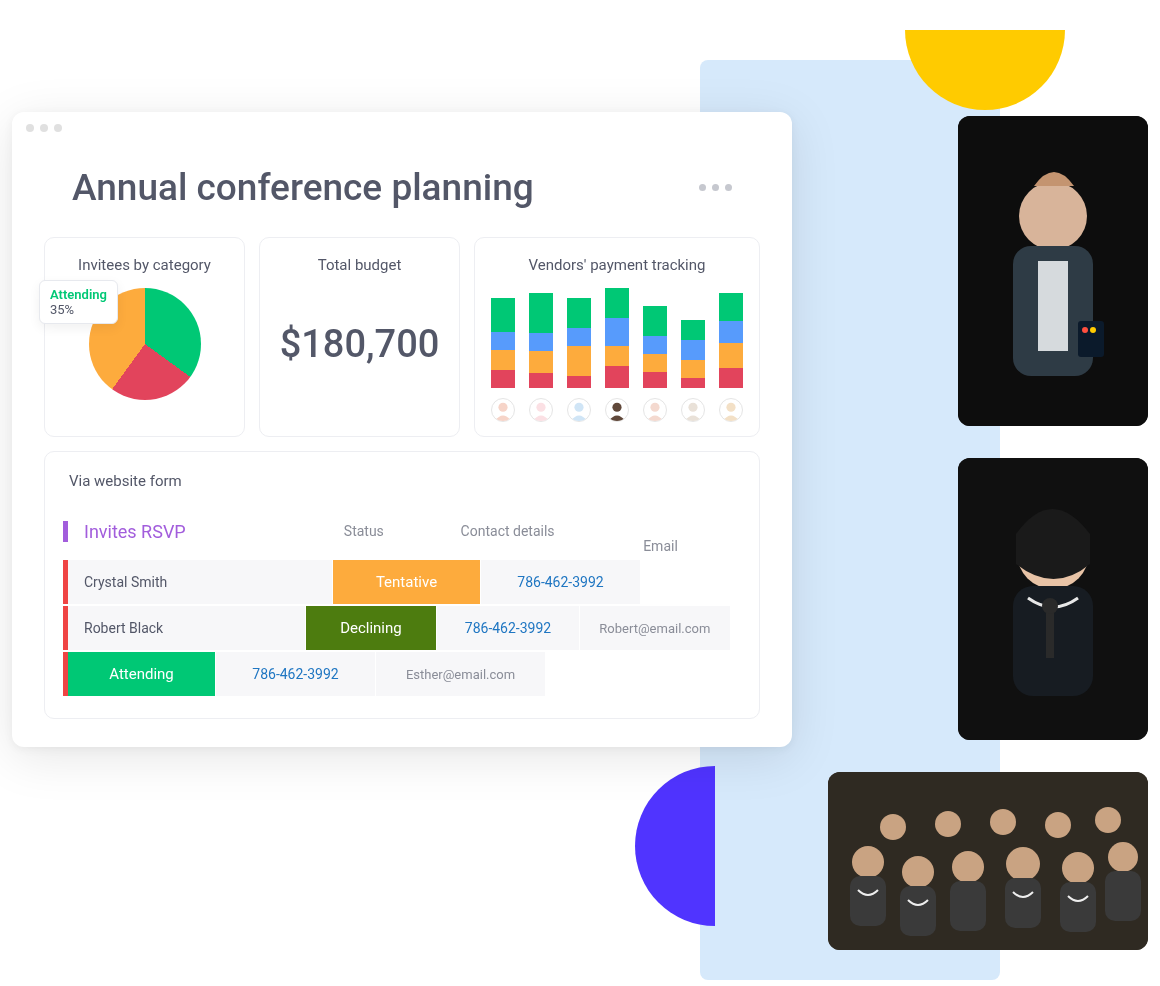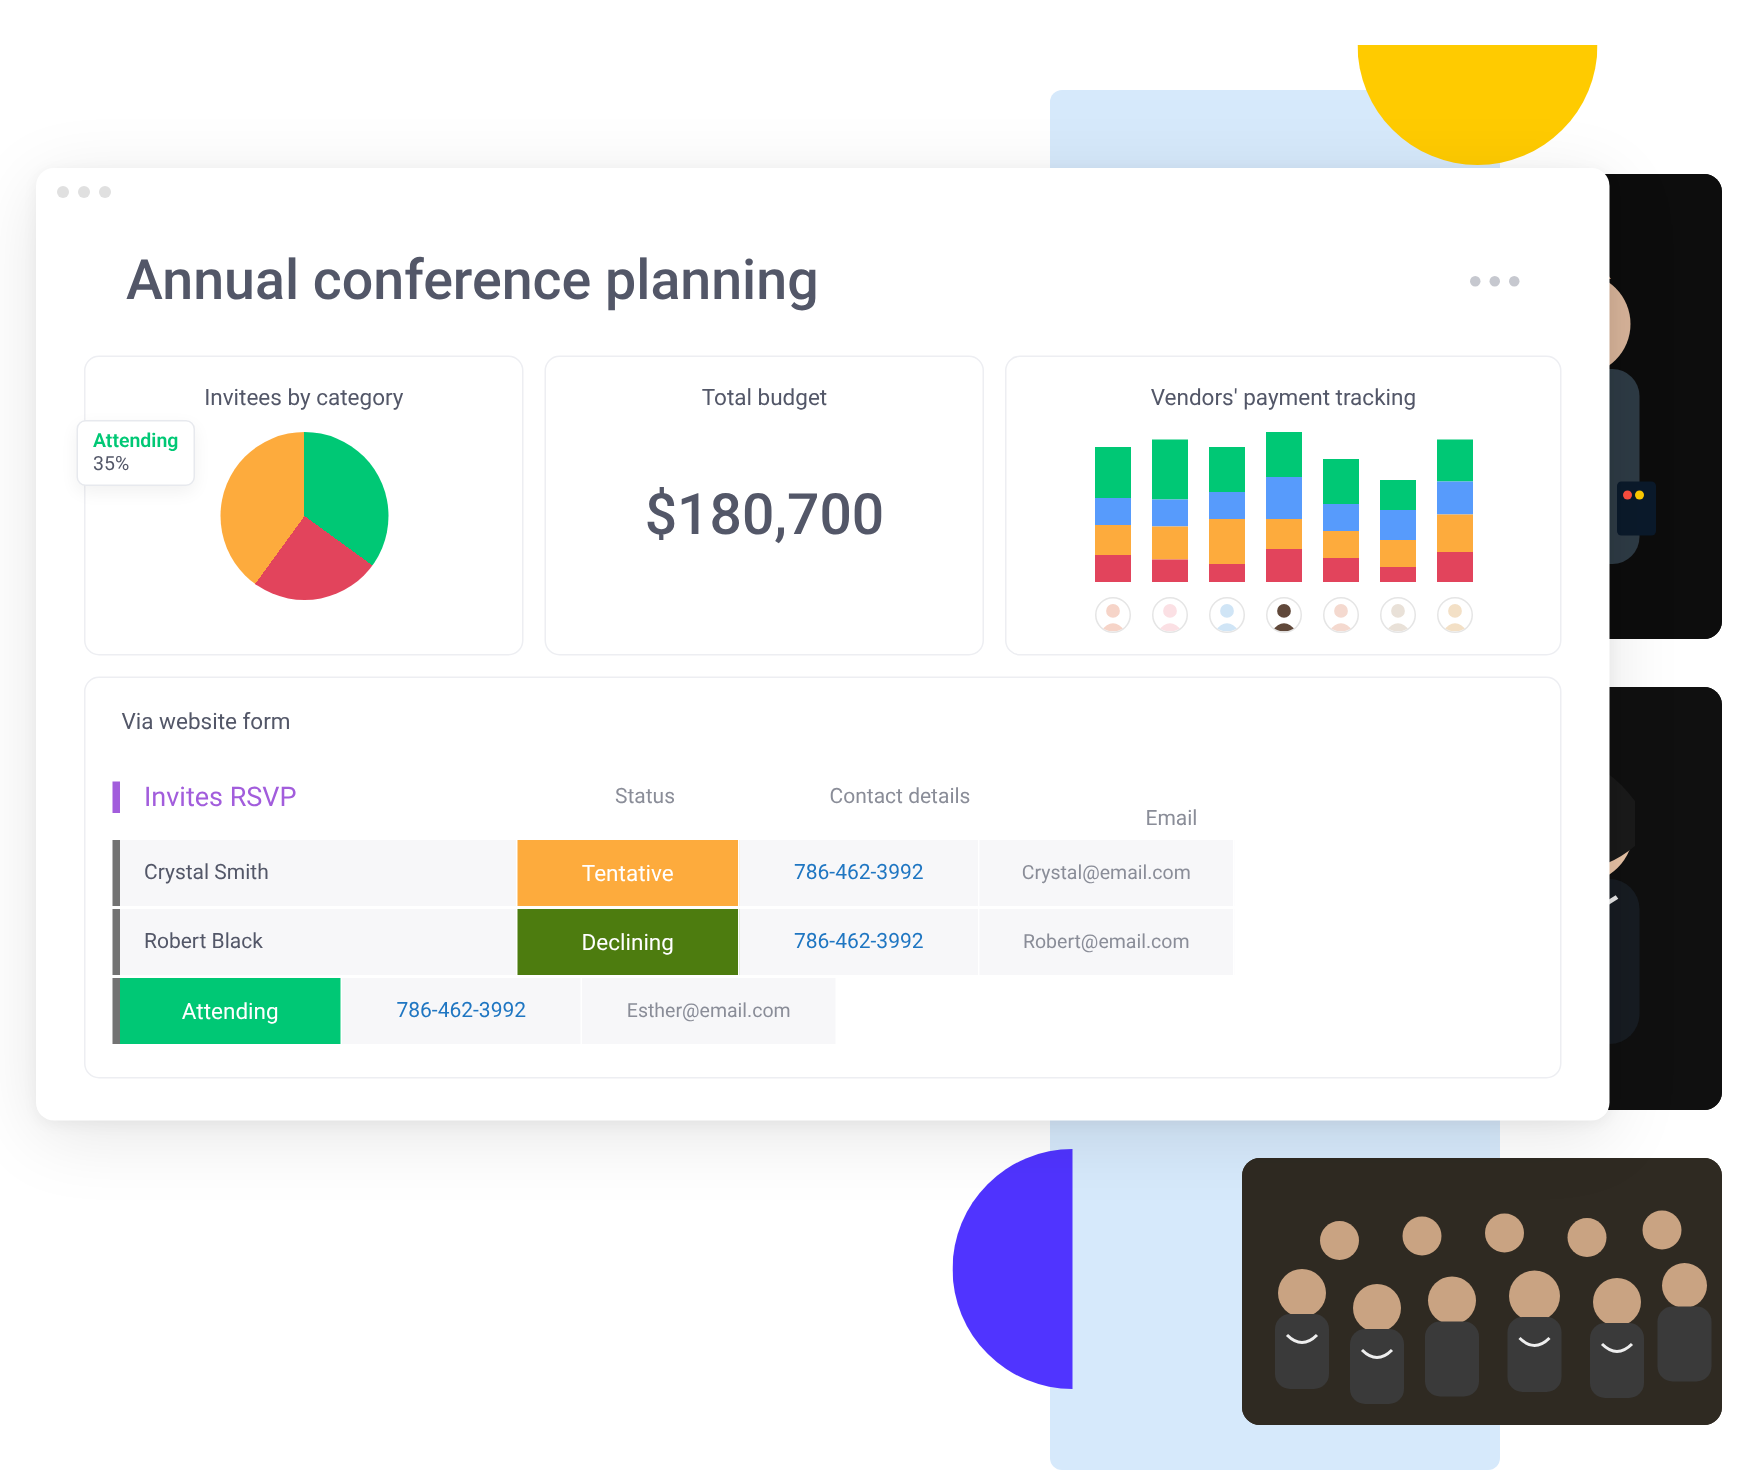--- a/index.html
+++ b/index.html
@@ -55,22 +55,22 @@
     .photo1 { top: 116px; right: 12px; width: 190px; height: 310px; }
     .photo2 { top: 458px; right: 12px; width: 190px; height: 282px; }
     .photo3 { top: 772px; right: 12px; width: 320px; height: 178px; background: #3a3228; }
 
     .photo svg { width: 100%; height: 100%; }
 
     
     .card {
       position: absolute;
       top: 112px;
-      left: 24px;
-      width: 1049px;
+      left: 12px;
+      width: 780px;
       background: #ffffff;
       border-radius: 12px;
       box-shadow: 0 10px 50px rgba(0,0,0,0.10), 0 2px 10px rgba(0,0,0,0.05);
       z-index: 3;
     }
     .titlebar {
       display: flex;
       align-items: center;
       gap: 6px;
       padding: 12px 14px 0 14px;
@@ -229,21 +229,21 @@
     }
     .col-status { width: 148px; }
     .col-contact { width: 160px; }
     .col-email { width: 170px; margin-top: 30px; }
 
     .rsvp-row {
       display: flex;
       align-items: stretch;
       gap: 0;
       margin-top: 2px;
-      border-left: 5px solid #737373;
+      border-left: 5px solid #ef4444;
     }
     .cell {
       display: flex;
       align-items: center;
       height: 44px;
       font-size: 14px;
       border-right: 1px solid #fff;
       background: #f7f7f9;
     }
     .cell-name {
@@ -470,21 +470,20 @@
       </div>
       <div class="col-head col-status">Status</div>
       <div class="col-head col-contact">Contact details</div>
       <div class="col-head col-email">Email</div>
     </div>
     <div id="rows">
         <div class="rsvp-row">
           <div class="cell cell-name">Crystal Smith</div>
           <div class="cell cell-status status-tentative">Tentative</div>
           <div class="cell cell-contact">786-462-3992</div>
-          <div class="cell cell-email">Crystal@email.com</div>
         </div>
         <div class="rsvp-row">
           <div class="cell cell-name">Robert Black</div>
           <div class="cell cell-status status-declining">Declining</div>
           <div class="cell cell-contact">786-462-3992</div>
           <div class="cell cell-email">Robert@email.com</div>
         </div>
         <div class="rsvp-row">
           <div class="cell cell-status status-attending">Attending</div>
           <div class="cell cell-contact">786-462-3992</div>

